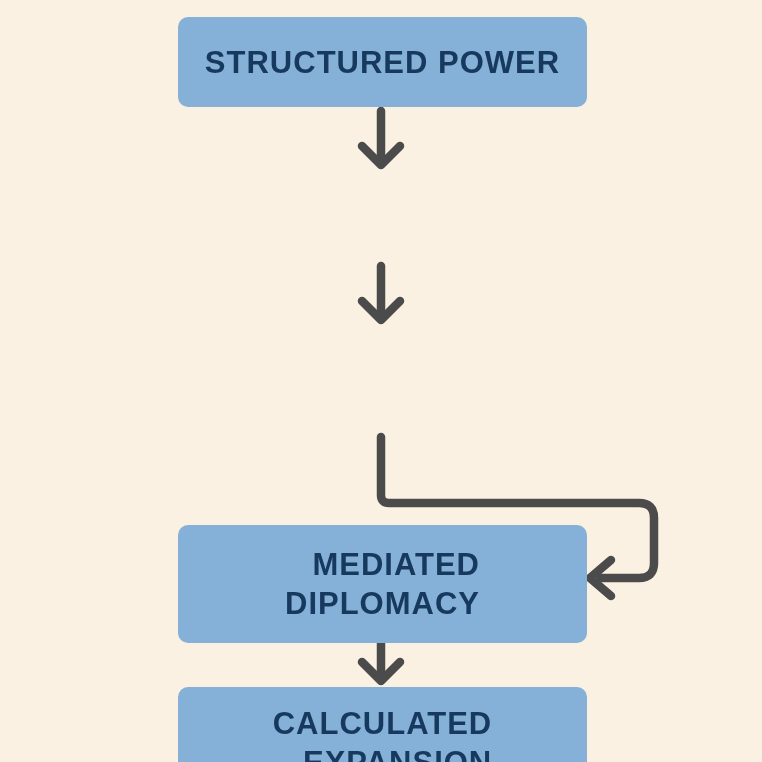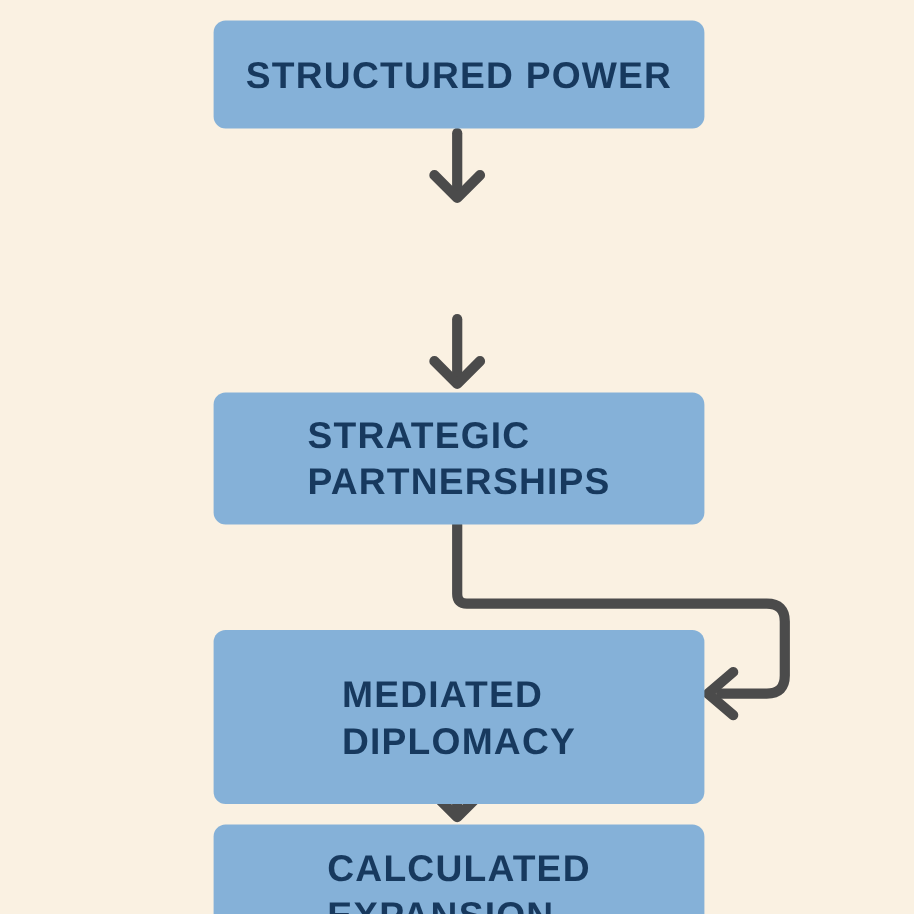--- a/index.html
+++ b/index.html
@@ -29,28 +29,28 @@
     display: flex;
     align-items: center;
     justify-content: center;
   }
   .node-label {
     color: var(--node-text);
     font-weight: 700;
     font-size: 31px;
     line-height: 39px;
     letter-spacing: 1px;
-    text-align: left;
+    text-align: right;
     white-space: pre-line;
     text-transform: uppercase;
   }
   .node-1 { top: 17px;  height: 90px; }
   .node-2 { top: 172px; height: 90px; }
   .node-3 { top: 327px; height: 110px; }
-  .node-4 { top: 525px; height: 145px; }
+  .node-4 { top: 525px; height: 118px; }
   .node-5 { top: 687px; height: 112px; }
   .arrow-layer {
     position: absolute;
     top: 0; left: 0;
     width: 762px;
     height: 762px;
     pointer-events: none;
   }
   .arrow-layer path {
     fill: none;
@@ -82,24 +82,20 @@
       <path d="M381,641 L381,671"></path>
       <path d="M362,662 L381,681 L400,662"></path>
     </g>
   </svg>
 
   <div class="node node-1">
     <div class="node-label">STRUCTURED POWER</div>
   </div>
 
 
-  <div class="node node-3">
-    <div class="node-label">STRATEGIC
-PARTNERSHIPS</div>
-  </div>
 
   <div class="node node-4">
     <div class="node-label">MEDIATED
 DIPLOMACY</div>
   </div>
 
   <div class="node node-5">
     <div class="node-label">CALCULATED
 EXPANSION</div>
   </div>

